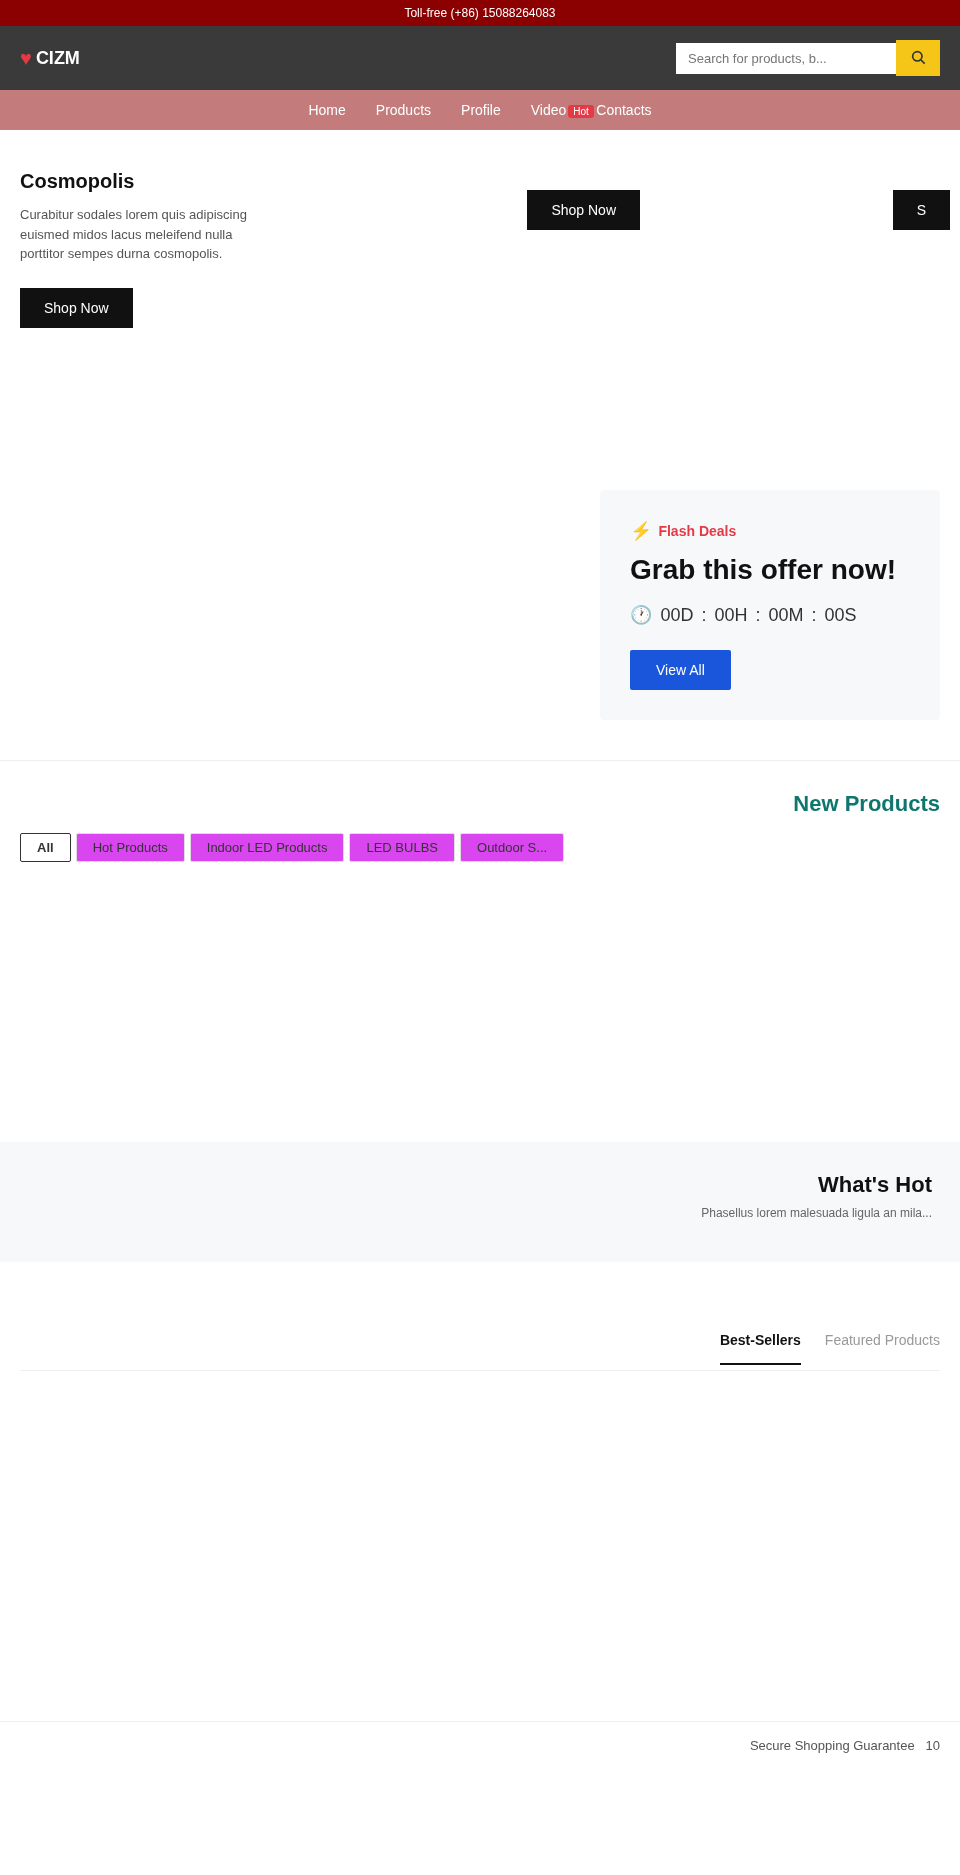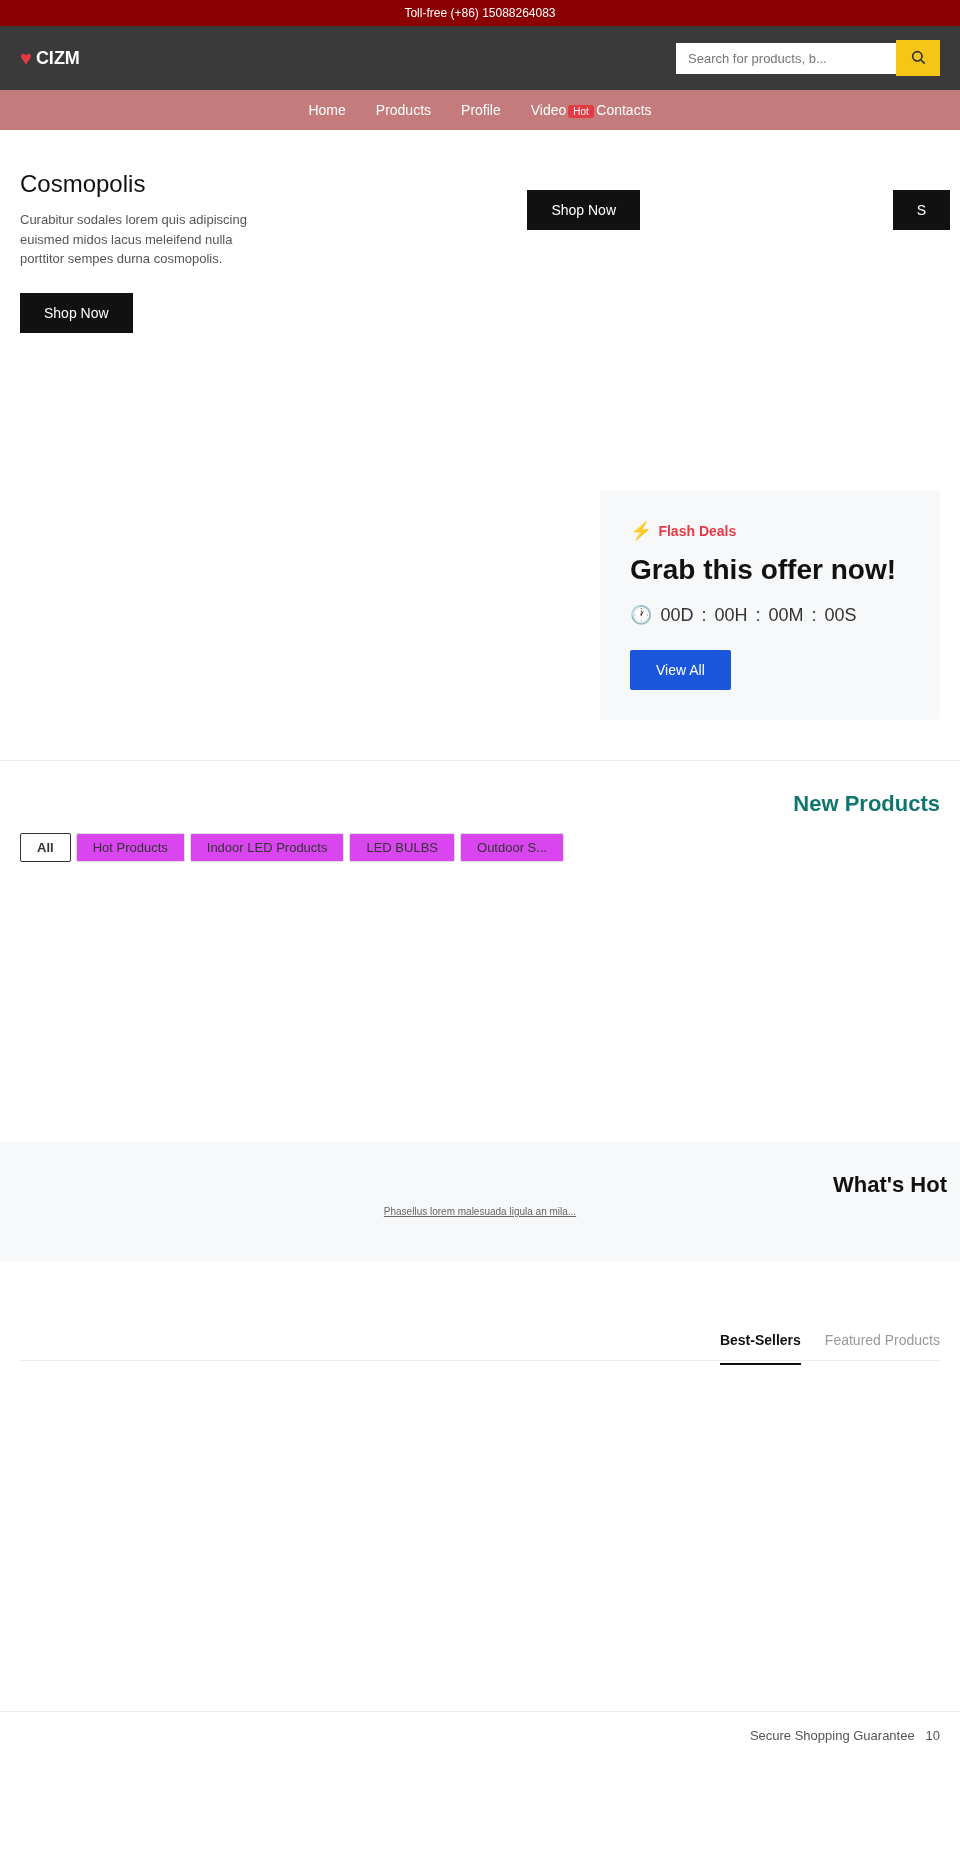--- a/index.html
+++ b/index.html
@@ -91,22 +91,22 @@
     }
 
     
     .hero {
       background: #fff;
       padding: 40px 20px 30px 20px;
       min-height: 340px;
       position: relative;
     }
     .hero-title {
-      font-size: 24px;
-      font-weight: normal;
+      font-size: 20px;
+      font-weight: bold;
       color: #111;
       margin-bottom: 12px;
     }
     .hero-desc {
       font-size: 13px;
       color: #555;
       line-height: 1.5;
       margin-bottom: 24px;
       max-width: 240px;
     }
@@ -240,52 +240,51 @@
     
     .product-grid-area {
       min-height: 220px;
       background: #fff;
       margin-bottom: 20px;
     }
 
     
     .whats-hot {
       background: #f7f8fa;
-      padding: 30px 13px;
+      padding: 30px 28px;
       min-height: 120px;
     }
     .whats-hot-header {
       text-align: right;
       margin-bottom: 8px;
     }
     .whats-hot-title {
       font-size: 22px;
       font-weight: bold;
       color: #111;
     }
     .whats-hot-desc {
-      font-size: 10px;
+      font-size: 12px;
       color: #666;
-      text-align: center;
-      text-decoration: underline;
+      text-align: right;
     }
 
     
     .best-sellers {
       background: #fff;
       padding: 30px 20px;
       min-height: 400px;
     }
     .tabs-row {
       display: flex;
       gap: 24px;
       margin-bottom: 20px;
       justify-content: flex-end;
       border-bottom: 1px solid #eee;
-      padding-bottom: 4px;
+      padding-bottom: 14px;
     }
     .tab-item {
       font-size: 14px;
       cursor: pointer;
       padding-bottom: 8px;
       color: #999;
     }
     .tab-item.active {
       color: #111;
       font-weight: bold;

